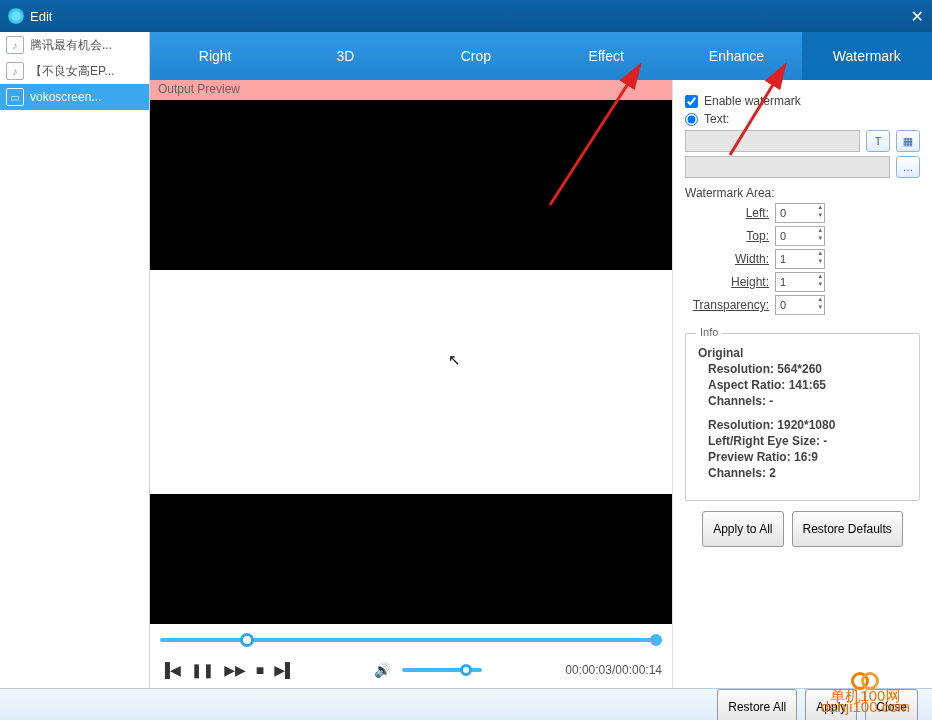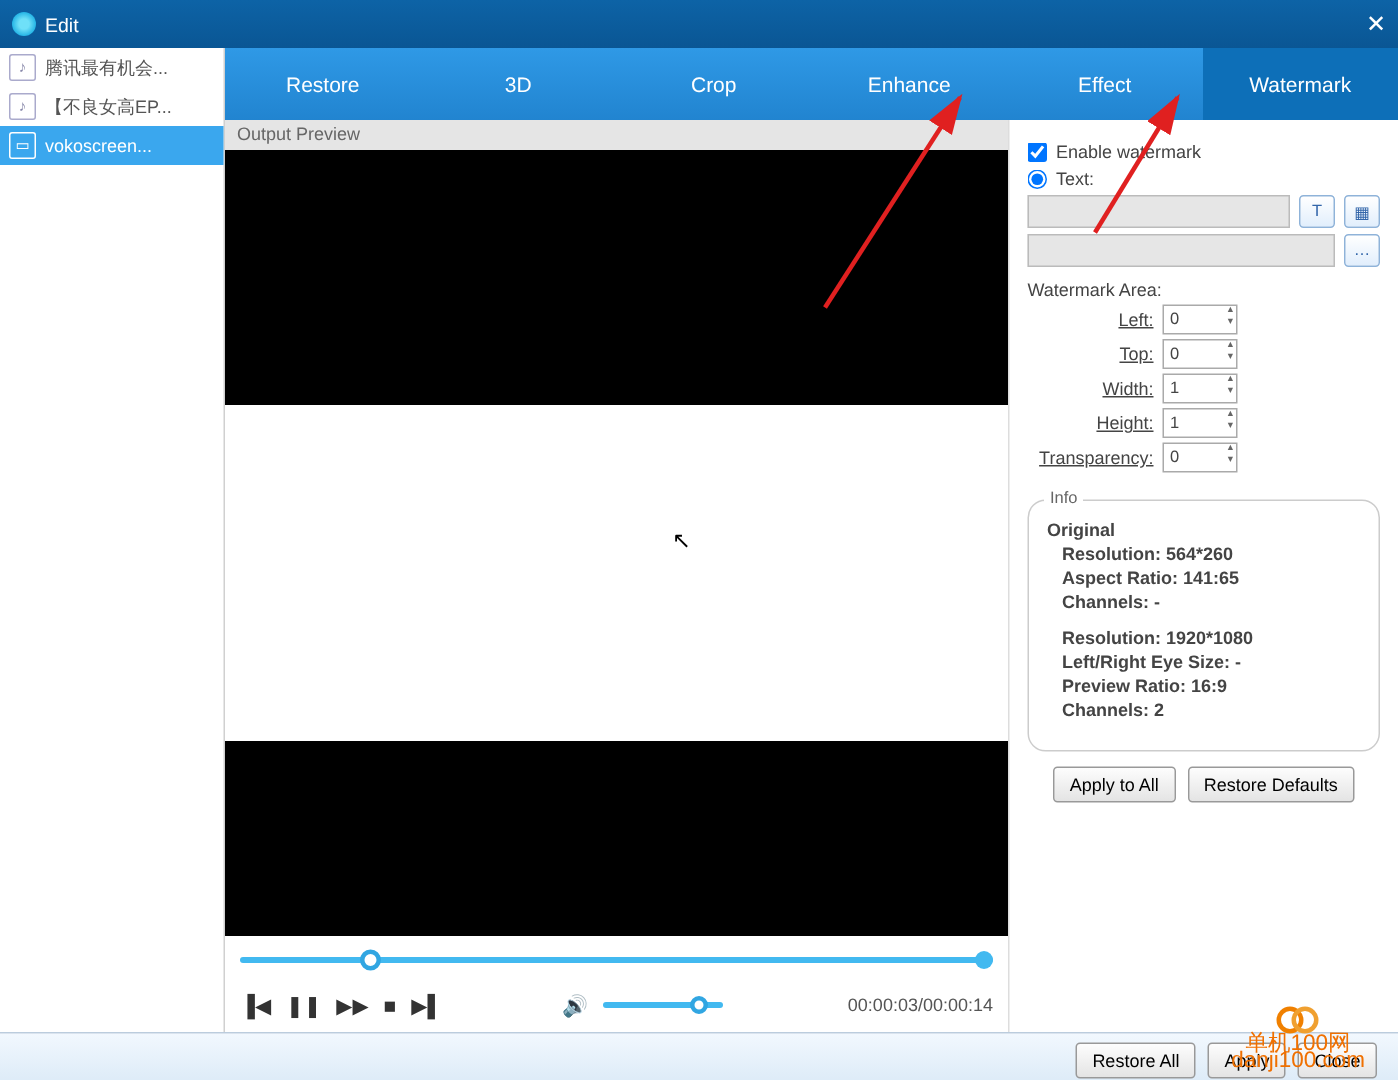--- a/index.html
+++ b/index.html
@@ -19,21 +19,21 @@
 
 .mainarea { flex:1; display:flex; flex-direction:column; }
 
 .tabs { height:48px; background:linear-gradient(#2f99e6,#2184d0); display:flex; }
 .tab { flex:1; display:flex; align-items:center; justify-content:center; color:#fff; font-size:14px; cursor:pointer; }
 .tab.active { background:#0d6fb8; }
 
 .workrow { flex:1; display:flex; }
 
 .preview-col { flex:1; background:#fff; display:flex; flex-direction:column; }
-.preview-head { height:20px; font-size:12px; color:#666; padding:2px 8px; background:#e5e5e5; }
+.preview-head { height:20px; font-size:12px; color:#666; padding:2px 8px; background:#fca5a5; }
 .preview-box { flex:1; background:#000; position:relative; }
 .preview-box .vid { position:absolute; left:0; right:0; top:170px; bottom:130px; background:#fff; }
 .cursor-arrow { position:absolute; left:298px; top:251px; font-size:15px; color:#000; }
 
 .timeline { height:20px; margin:6px 10px 2px; position:relative; }
 .timeline .track { position:absolute; left:0; right:0; top:8px; height:4px; background:#42b9f0; border-radius:2px; }
 .timeline .thumb { position:absolute; top:3px; width:14px; height:14px; border-radius:50%; background:#fff; border:3px solid #31a6e2; }
 .timeline .end { position:absolute; top:4px; width:12px; height:12px; border-radius:50%; background:#42b9f0; }
 
 .controls { height:36px; display:flex; align-items:center; padding:0 10px; font-size:12px; color:#555; gap:10px; }
@@ -45,27 +45,27 @@
 .side-panel { width:260px; background:#fff; border-left:1px solid #ddd; padding:10px 12px 0 12px; font-size:12px; color:#444; overflow:hidden; }
 .side-panel label { font-size:12px; }
 .row { display:flex; align-items:center; margin:4px 0; gap:6px; }
 .txtfield { flex:1; height:22px; background:#e6e6e6; border:1px solid #bbb; }
 .icon-btn { width:24px; height:22px; border:1px solid #8fb3d9; background:linear-gradient(#fff,#e1eefc); border-radius:3px; display:flex; align-items:center; justify-content:center; font-size:11px; color:#3366aa; cursor:pointer; }
 .area-lbl { margin-top:8px; }
 .num-row { display:flex; align-items:center; justify-content:flex-start; margin:3px 0; gap:6px; }
 .num-row .lbl { width:84px; text-align:right;text-decoration:underline; }
 .spinner { width:50px; height:20px; border:1px solid #aaa; background:#fff; display:flex; align-items:center; padding:0 4px; font-size:11px; position:relative; }
 .spinner::after { content:"▴\A▾"; white-space:pre; position:absolute; right:2px; top:-1px; font-size:7px; line-height:8px; color:#666; }
-.info-group { border:1px solid #ccc; border-radius:12px; margin-top:18px; padding:8px 8px 10px; position:relative; }
+.info-group { border:1px solid #ccc; border-radius:2px; margin-top:18px; padding:8px 8px 10px; position:relative; }
 .info-group .legend { position:absolute; top:-8px; left:10px; background:#fff; padding:0 4px; font-size:11px; color:#666; }
 .info-group .blk { margin:4px 0 10px 4px;font-weight:bold; }
 .info-group .blk div { margin:2px 0 2px 10px; }
 .info-group .blk .hd { margin-left:0; }
 .panel-btns { display:flex; gap:8px; margin-top:10px; justify-content:center; }
-.win-btn { height:24px; padding:0 10px; border:1px solid #999; background:linear-gradient(#fdfdfd,#e4e4e4); border-radius:3px; font-size:12px; cursor:pointer; }
+.win-btn { height:36px; padding:0 10px; border:1px solid #999; background:linear-gradient(#fdfdfd,#e4e4e4); border-radius:3px; font-size:12px; cursor:pointer; }
 
 .footer { height:36px; background:linear-gradient(#f2f8fe,#dbeaf7); border-top:1px solid #bcd; display:flex; align-items:center; justify-content:flex-end; padding:0 14px; gap:8px; }
 
 .arrow-svg { position:absolute; pointer-events:none; }
 .site-logo { position:absolute; right:22px; bottom:8px; font-size:15px; color:#f07000; text-align:center; line-height:11px; pointer-events:none; }
 .site-logo .circ { display:inline-block; width:18px; height:18px; border:3px solid #f08000; border-radius:50%; margin:0 -4px; }
 </style>
 </head>
 <body>
 
@@ -86,25 +86,25 @@
       <span>【不良女高EP...</span>
     </div>
     <div class="file-item selected">
       <span class="mi">▭</span>
       <span>vokoscreen...</span>
     </div>
   </div>
 
   <div class="mainarea">
     <div class="tabs">
-      <div class="tab">Restore</div>
+      <div class="tab">Right</div>
       <div class="tab">3D</div>
       <div class="tab">Crop</div>
+      <div class="tab">Effect</div>
       <div class="tab">Enhance</div>
-      <div class="tab">Effect</div>
       <div class="tab active">Watermark</div>
     </div>
 
     <div class="workrow">
       <div class="preview-col">
         <div class="preview-head">Output Preview</div>
         <div class="preview-box">
           <div class="vid"></div>
           <span class="cursor-arrow">↖</span>
         </div>

